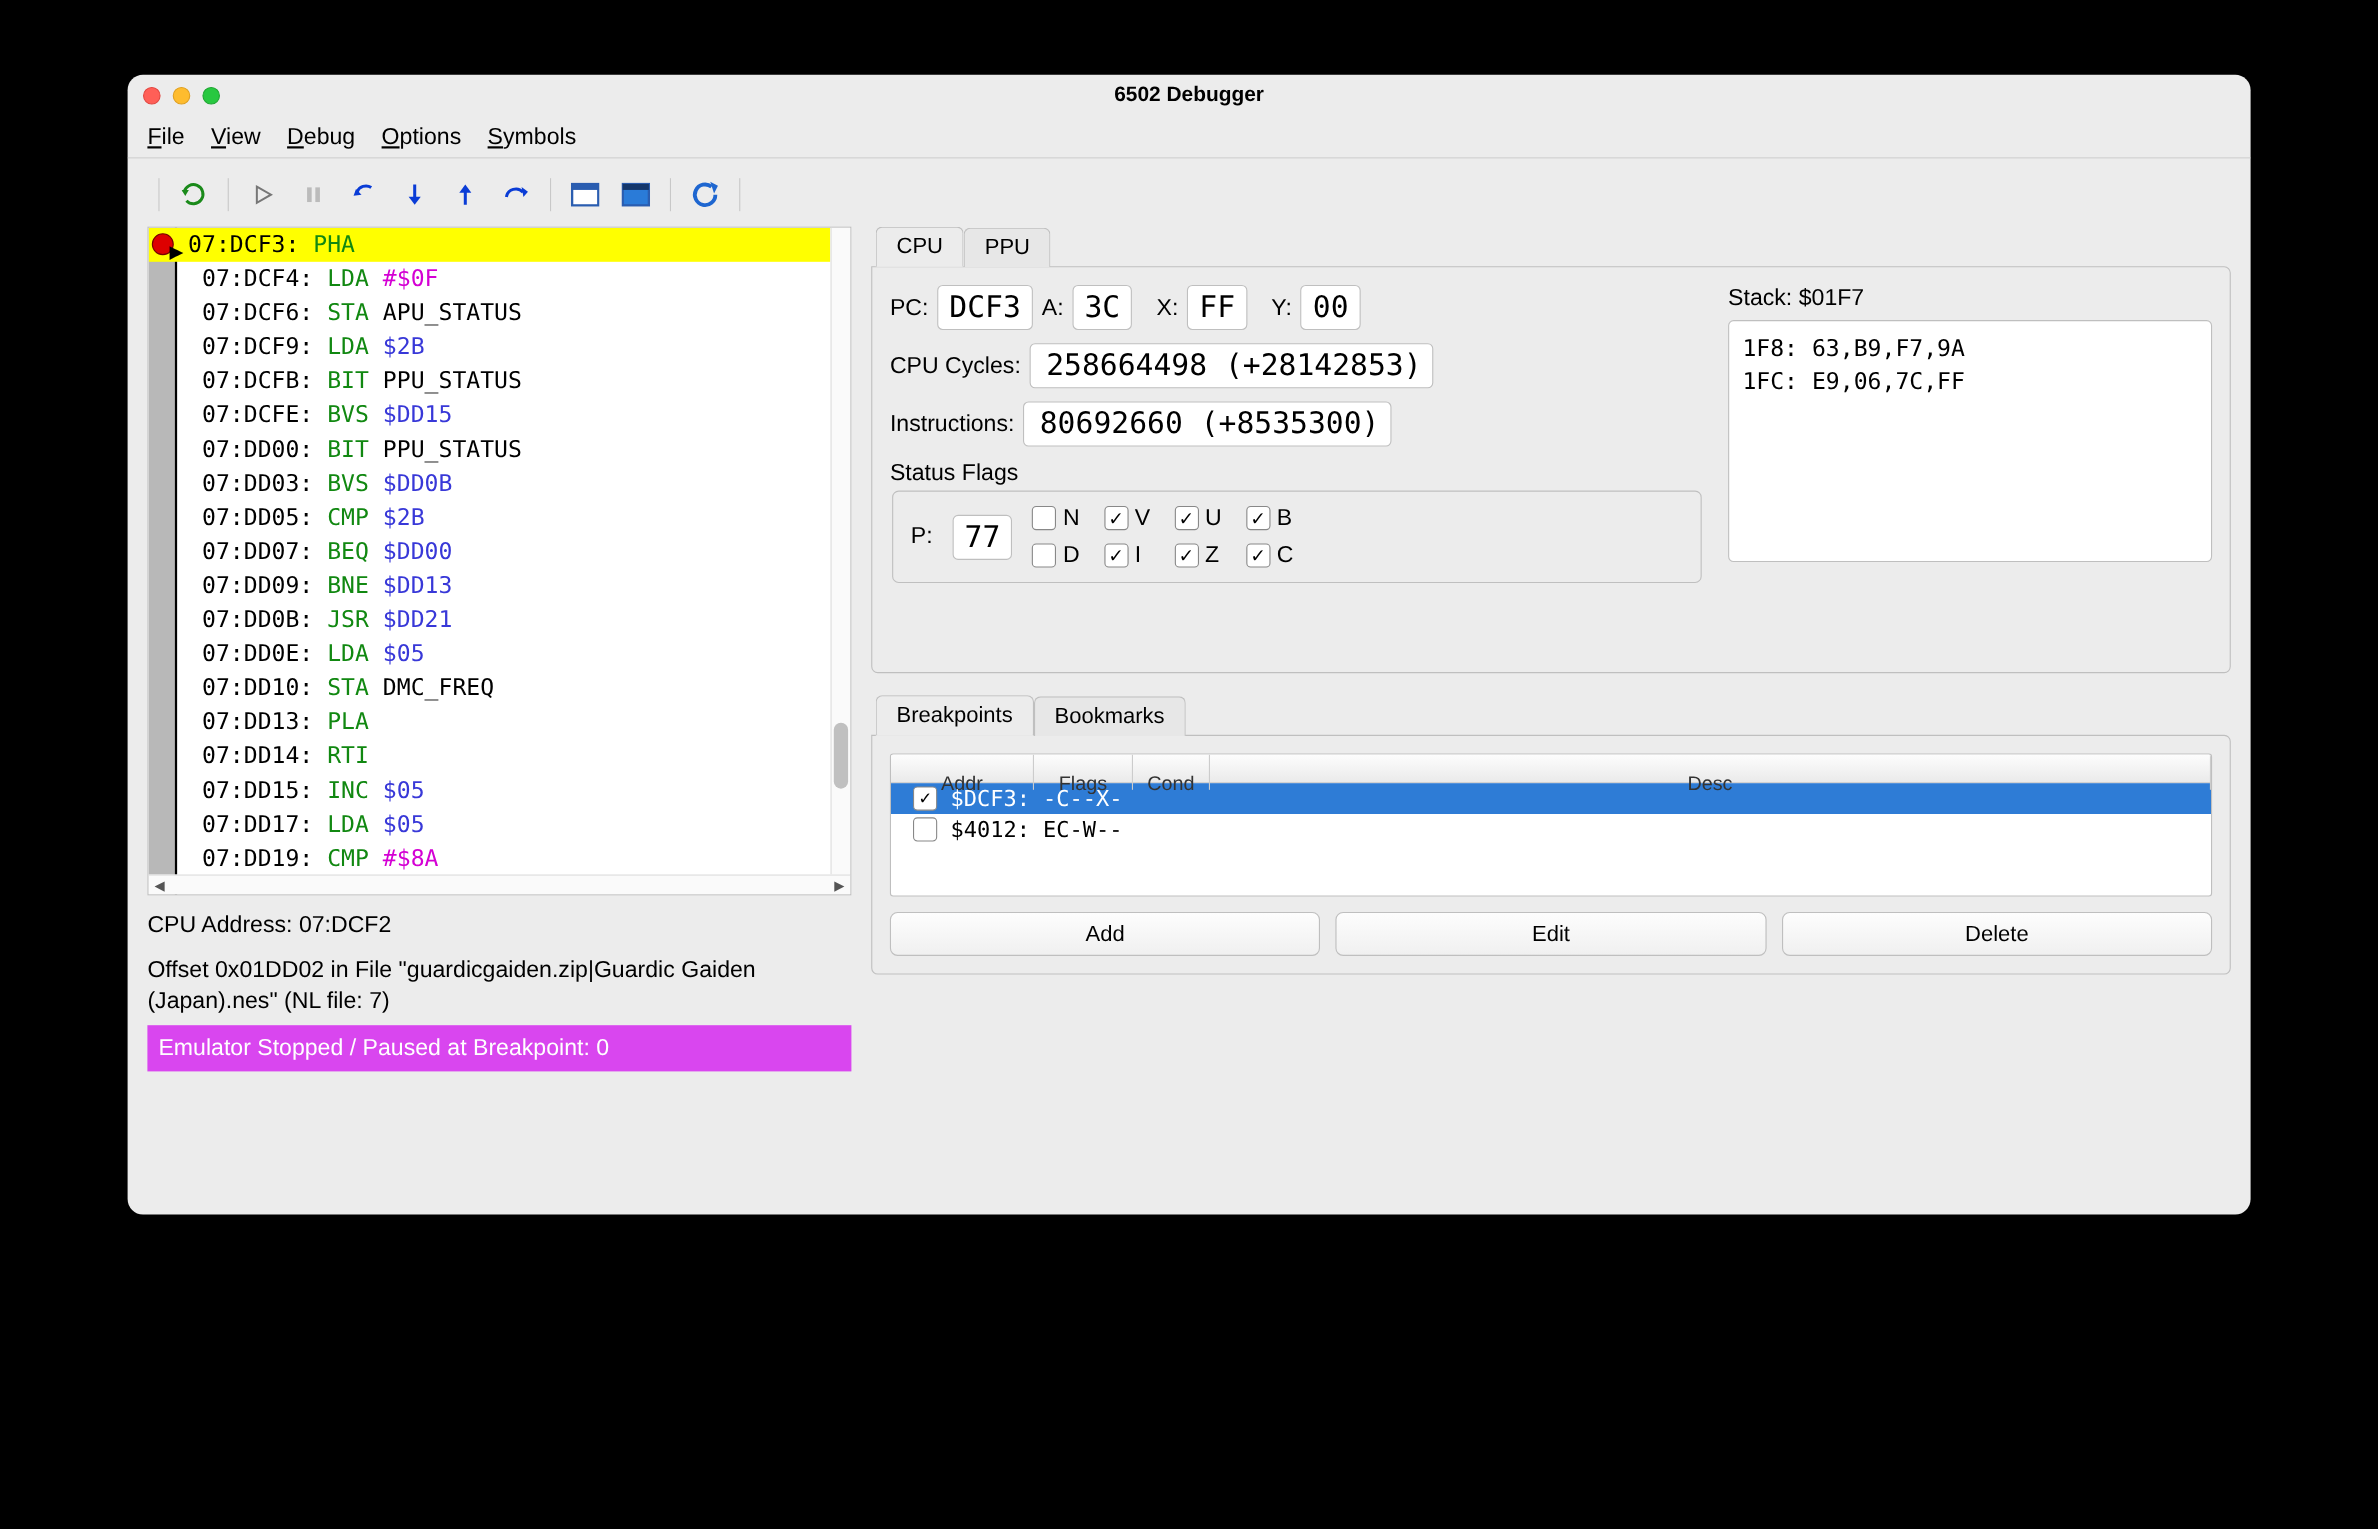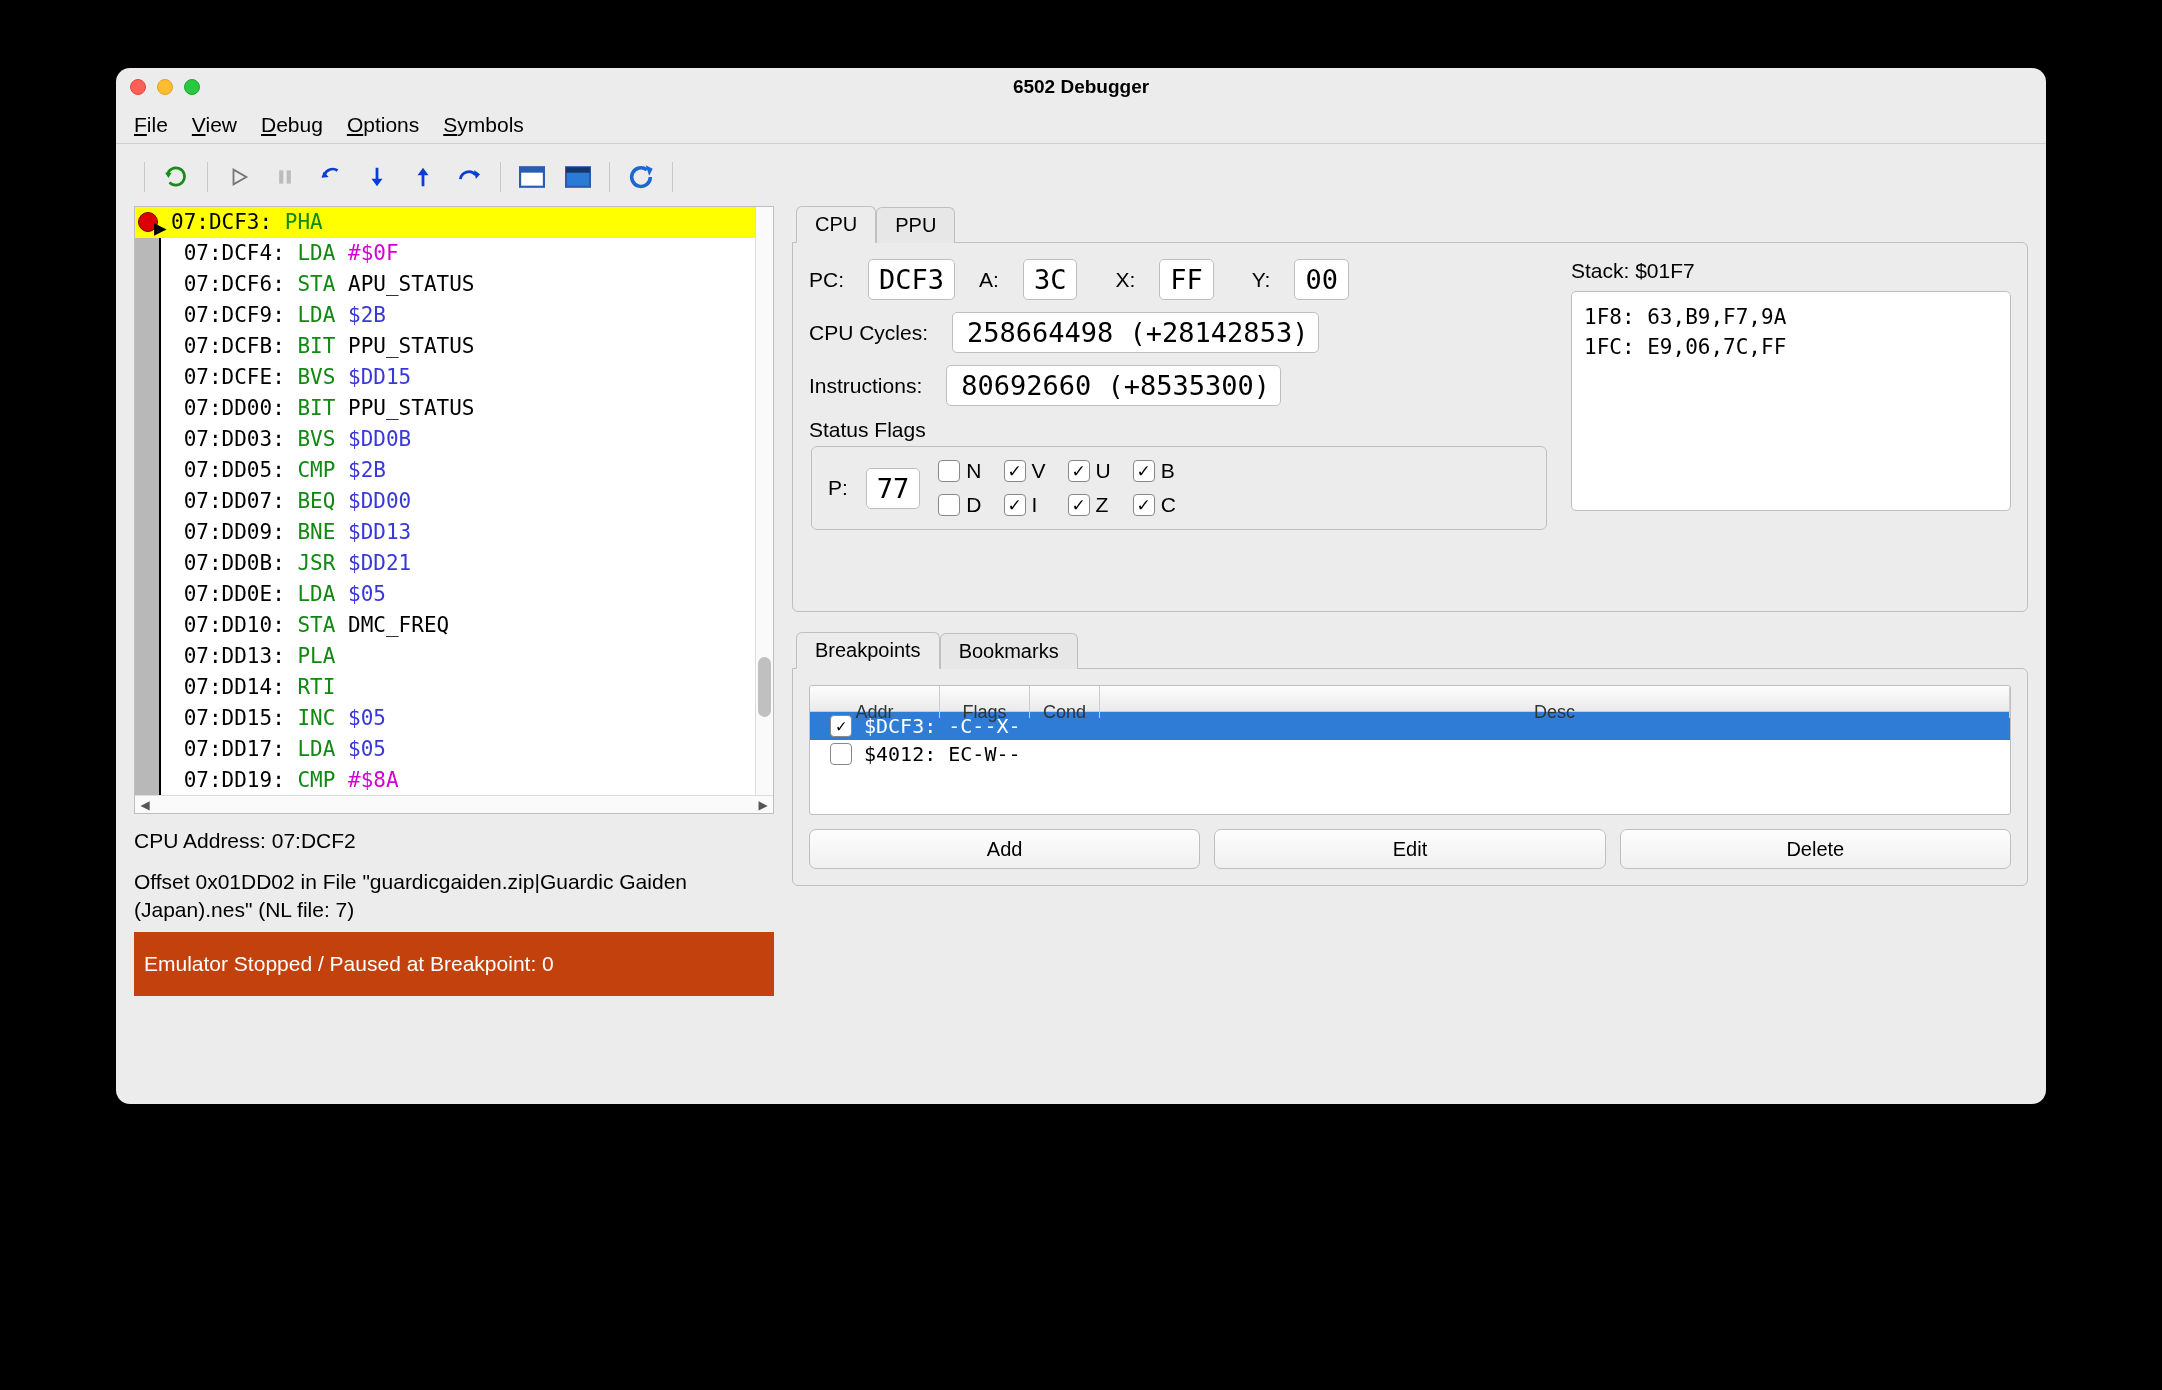--- a/index.html
+++ b/index.html
@@ -106,22 +106,22 @@
   }
   .hsbtn { width:16px; height:14px; font-size:12px; color:#555; text-align:center; }
   .vscroll {
     position:absolute; right:0; top:0; bottom:18px; width:18px;
     background:#fafafa; border-left:1px solid #ddd;
   }
   .vthumb { position:absolute; left:2px; right:2px; top:450px; height:60px; background:#c0c0c0; border-radius:7px; }
 
   .infotext { margin-top:13px; font-size:21px; line-height:28px; }
   .statusbar {
-    margin-top:8px; background:#c2410c; color:#fff;
-    padding:20px 10px; font-size:21px;
+    margin-top:8px; background:#d946ef; color:#fff;
+    padding:9px 10px; font-size:21px;
   }
 
   
   .tabhost { }
   .tabstrip { display:flex; align-items:flex-end; height:36px; padding-left:4px; }
   .tab {
     padding:6px 18px 6px 18px;
     border:1px solid #bfbfbf;
     border-bottom:none;
     background:#e7e7e7;
@@ -133,21 +133,21 @@
   .tab.active { background:#ececec; border-bottom:1px solid #ececec; z-index:2; }
   .pane {
     border:1px solid #bfbfbf;
     border-radius:0 6px 6px 6px;
     padding:16px;
   }
 
   .cpu-grid { display:flex; gap:22px; }
   .cpu-left { flex:1; }
   .cpu-right { width:440px; }
-  .row { display:flex; align-items:center; gap:24px; margin-bottom:12px; font-size:21px; }
+  .row { display:flex; align-items:center; gap:8px; margin-bottom:12px; font-size:21px; }
   .lbl { font-size:21px; }
   .txtbox {
     font-family:"Menlo","Consolas",monospace;
     font-size:27px;
     border:1px solid #bfbfbf; border-radius:5px;
     background:#fff;
     padding:4px 10px; text-align:center;
     min-width:50px;
   }
   .txtbox.wide { min-width:300px; text-align:center; padding-left:14px; }

